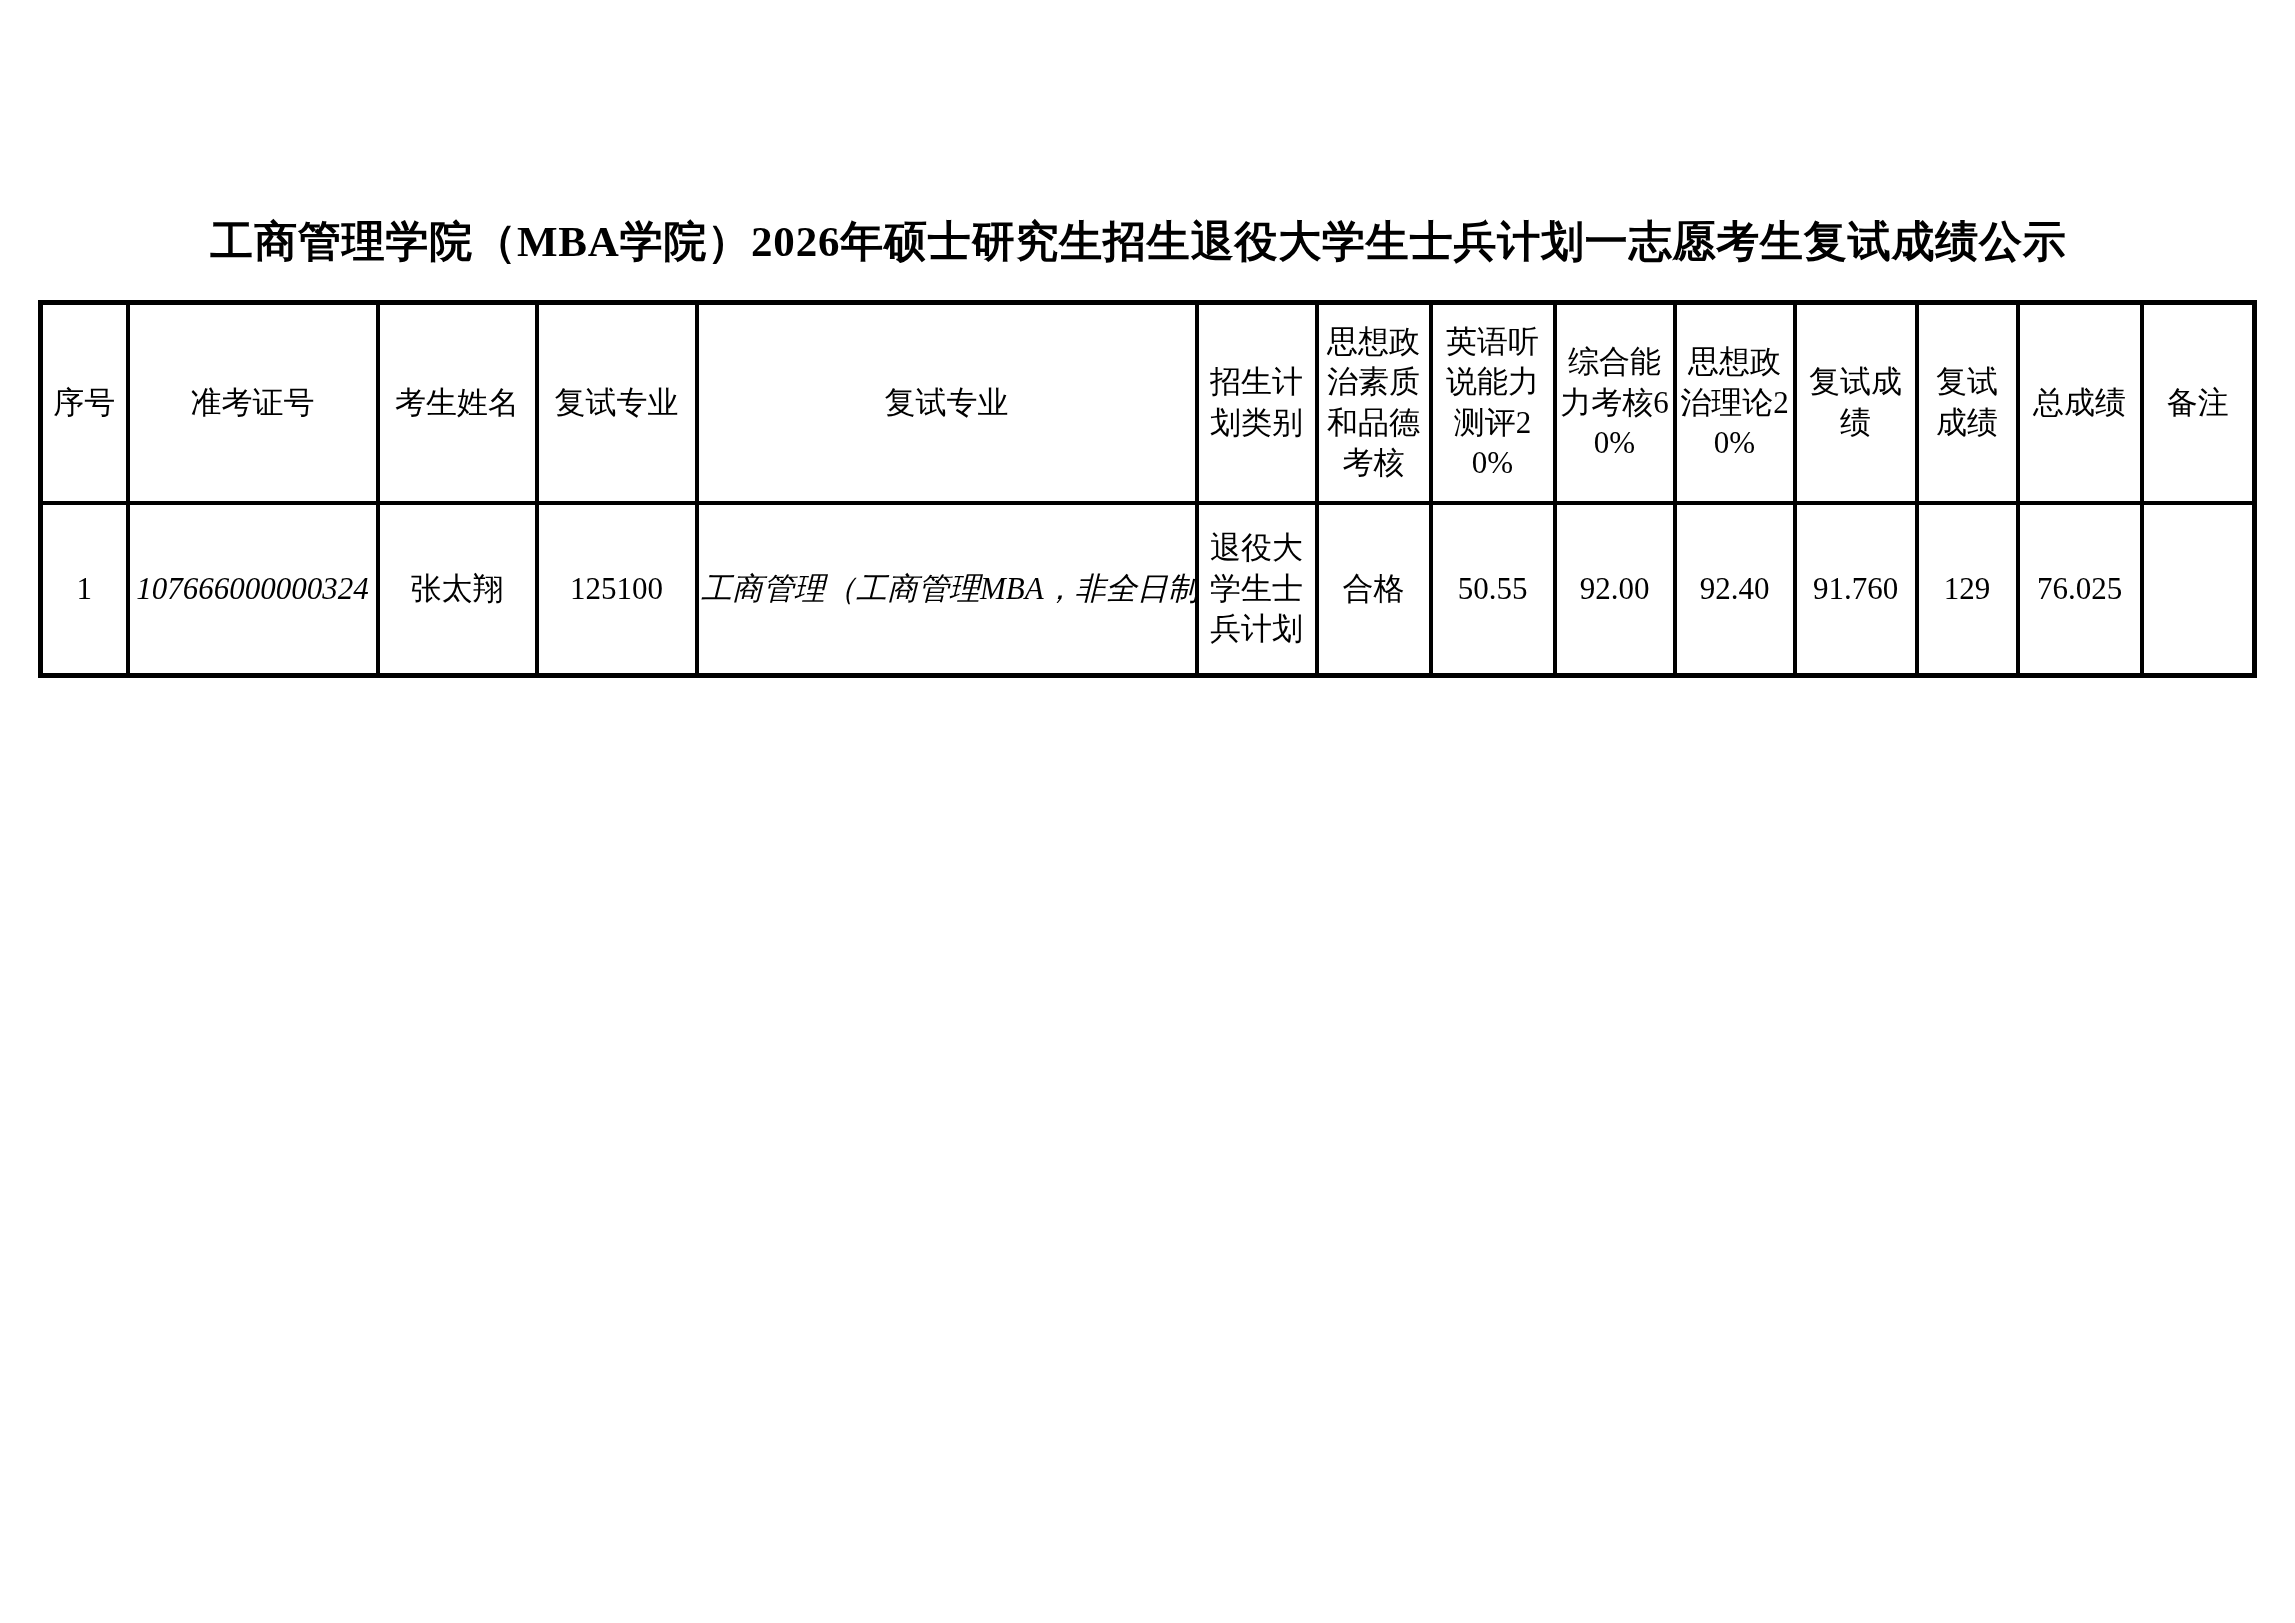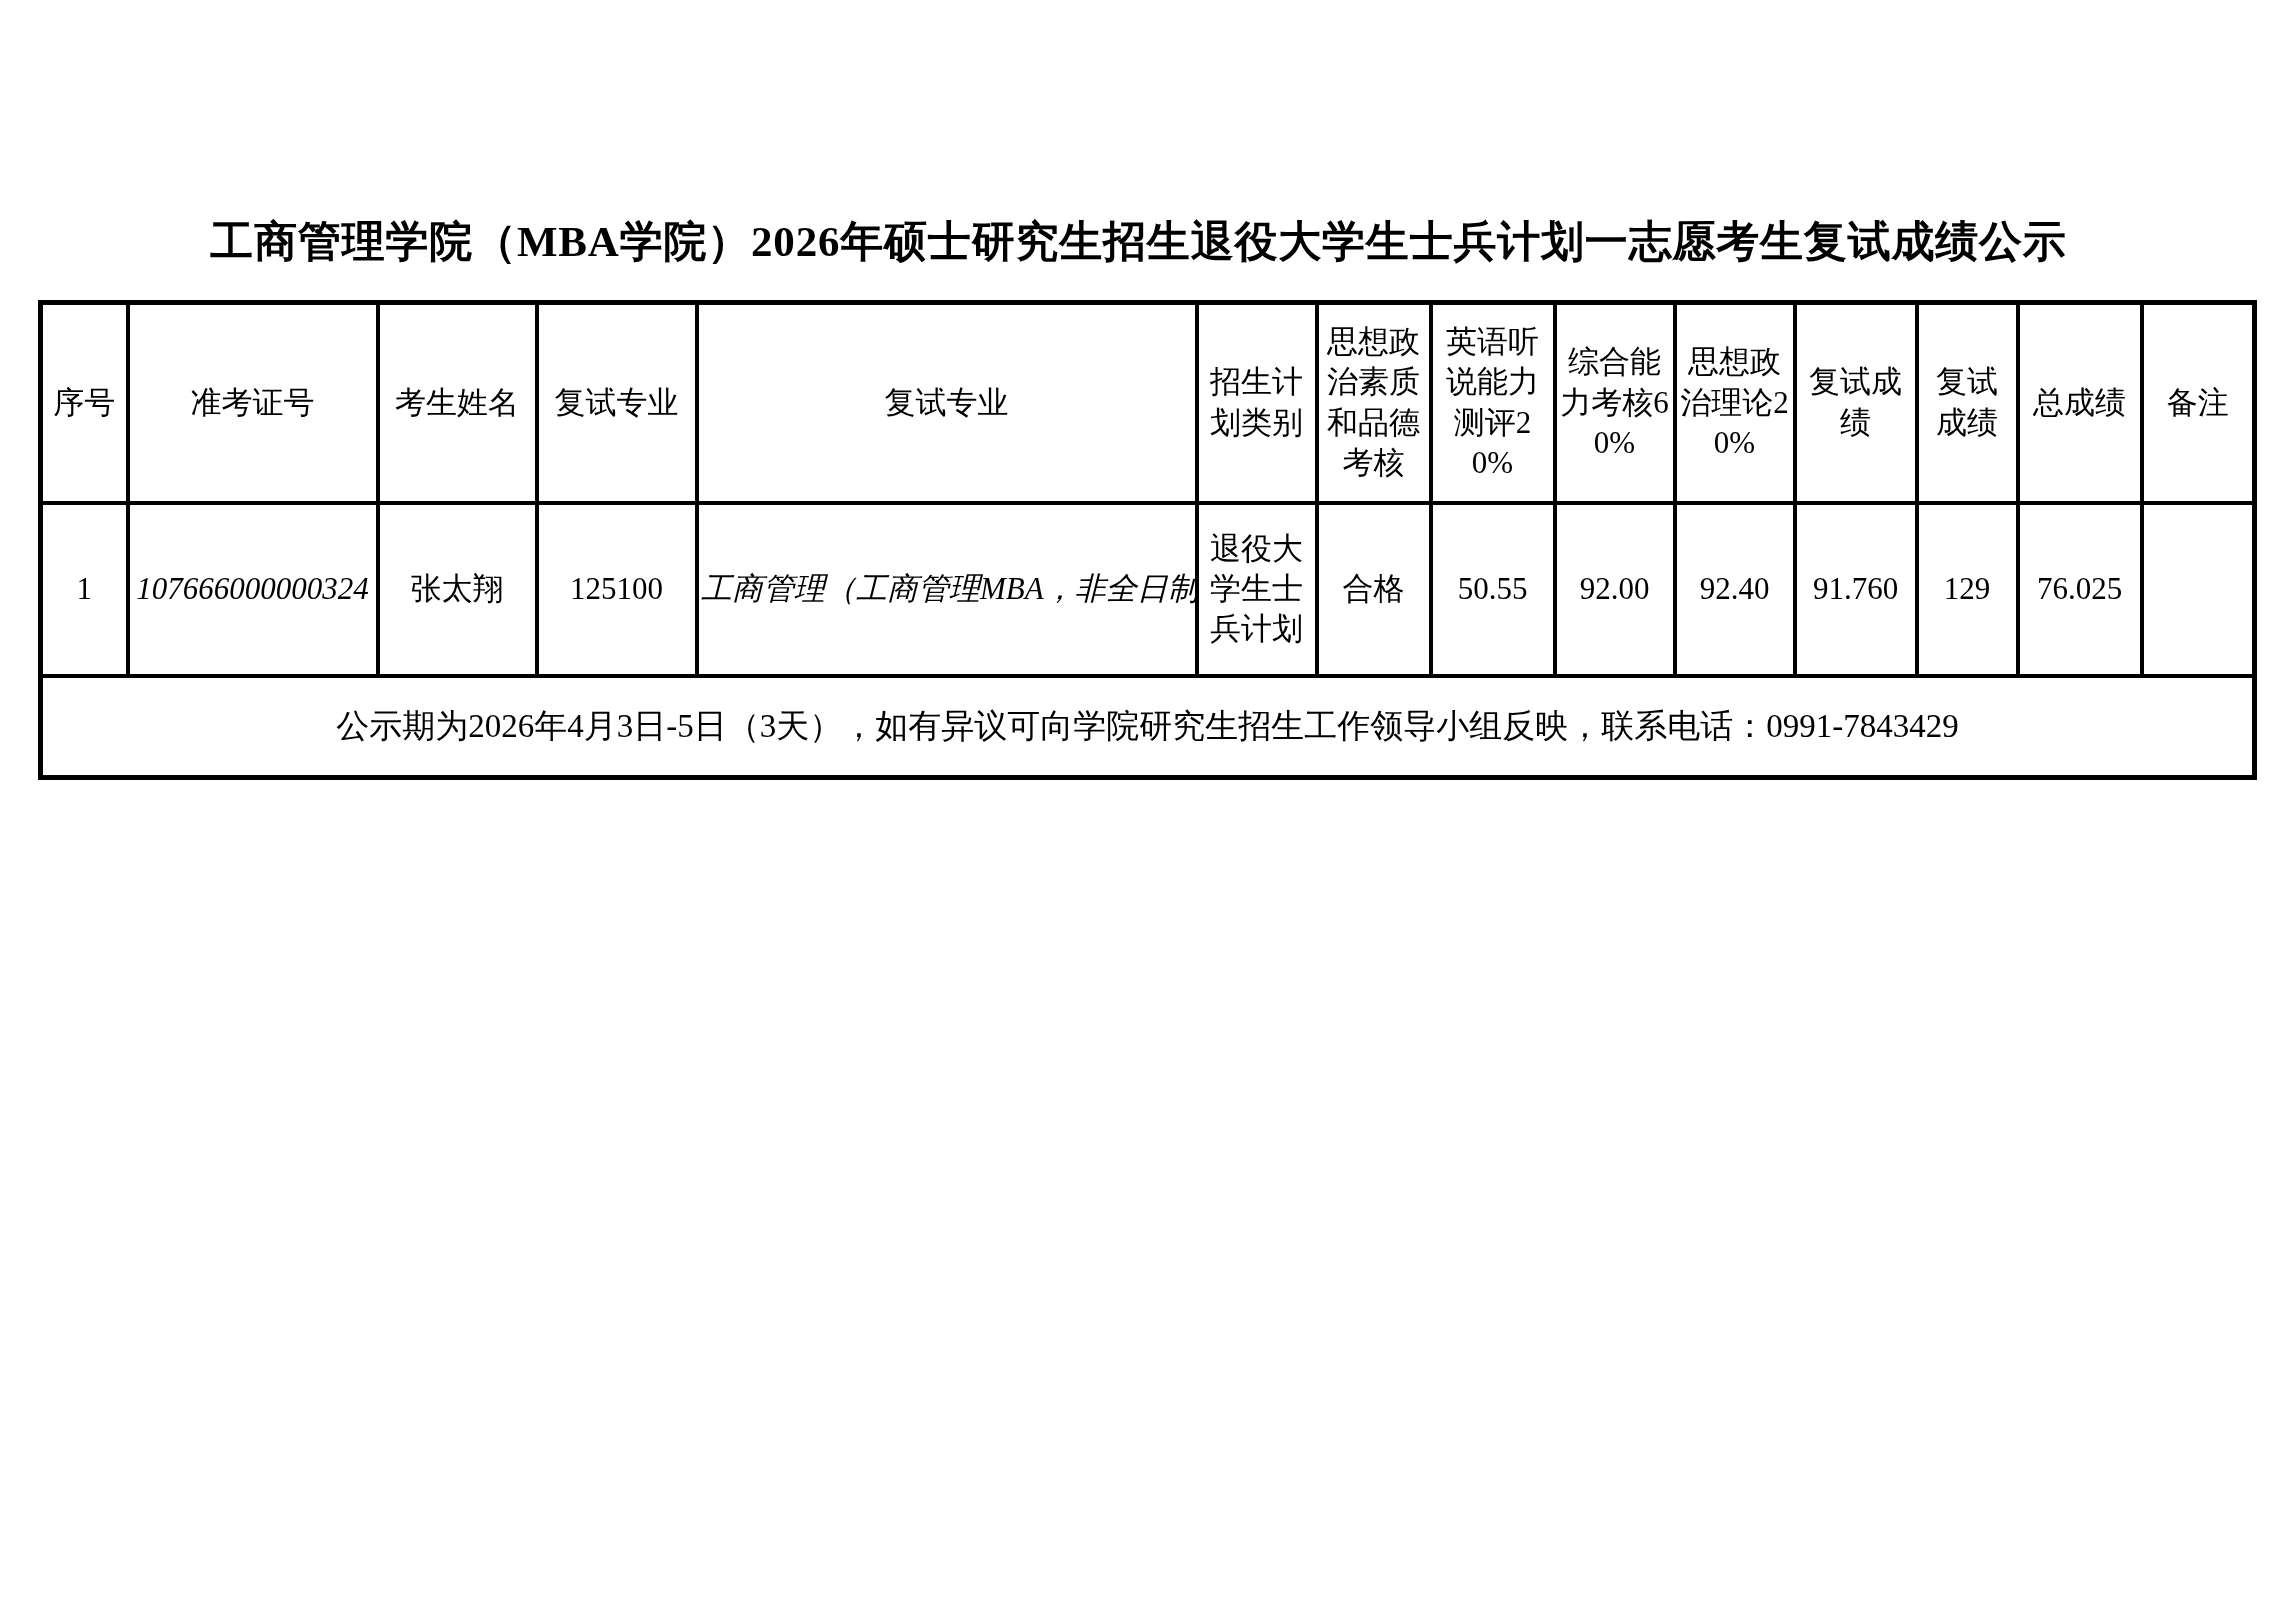--- a/index.html
+++ b/index.html
@@ -106,20 +106,17 @@
         <td>退役大学生士兵计划</td>
         <td>合格</td>
         <td>50.55</td>
         <td>92.00</td>
         <td>92.40</td>
         <td>91.760</td>
         <td>129</td>
         <td>76.025</td>
         <td></td>
       </tr>
-      <tr class="note-row">
-        <td colspan="14">公示期为2026年4月3日-5日（3天），如有异议可向学院研究生招生工作领导小组反映，联系电话：0991-7843429</td>
-      </tr>
     </tbody>
   </table>
 
 </div>
 
 
 </body></html>

